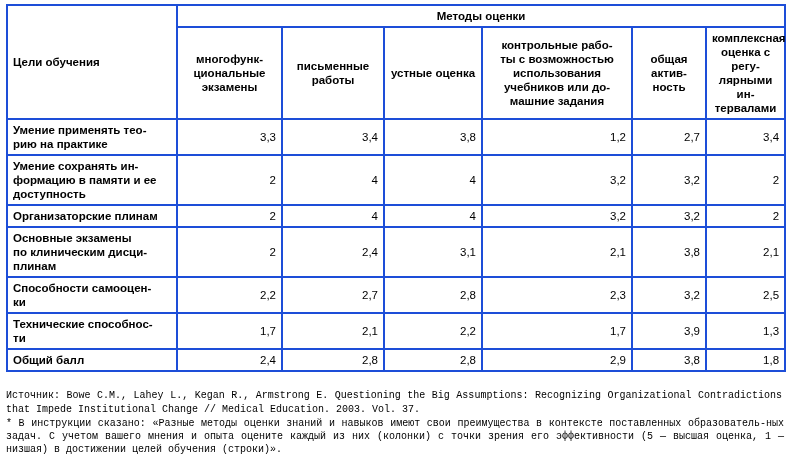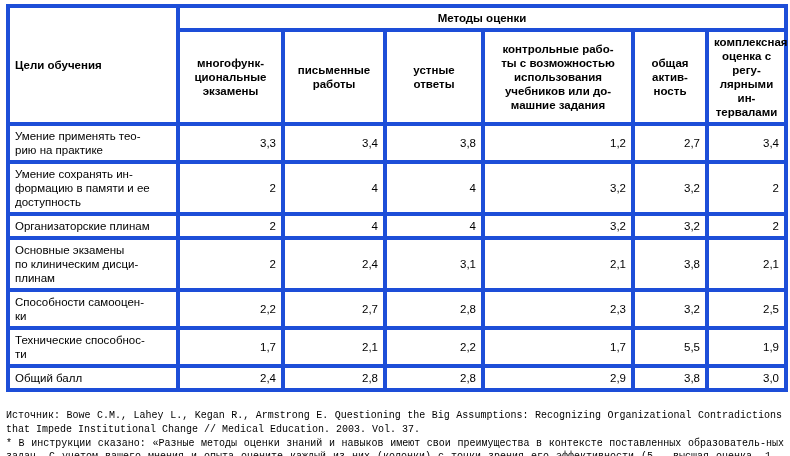--- a/index.html
+++ b/index.html
@@ -21,21 +21,21 @@
     box-sizing: border-box;
     padding: 4px 6px 0 6px;
   }
   table.grid {
     border-collapse: collapse;
     width: 778px;
     table-layout: fixed;
     font-family: "Liberation Sans", sans-serif;
   }
   table.grid td, table.grid th {
-    border: 4px solid #1d4ed8;
+    border: 2px solid #1d4ed8;
     padding: 3px 5px;
     vertical-align: middle;
     font-size: 11.5px;
     line-height: 1.22;
   }
   .hdr-main {
     font-weight: bold;
     text-align: left;
     font-size: 12.5px;
     padding: 6px 6px;
@@ -52,20 +52,21 @@
     text-align: center;
     font-size: 11.5px;
     padding: 5px 4px;
     line-height: 1.25;
   }
   .row-label {
     text-align: left;
     font-size: 11.5px;
     line-height: 1.3;
     padding: 4px 6px;
+    font-weight: bold;
   }
   .cell-val {
     text-align: right;
     font-size: 11.5px;
   }
   .notes {
     margin-top: 17px;
     font-family: Liberation Mono, monospace;
     font-size: 10px;
     line-height: 1.32;
@@ -102,21 +103,21 @@
         <col class="c6">
     </colgroup>
     <thead>
       <tr>
         <th class="hdr-main" rowspan="2">Цели обучения</th>
         <th class="hdr-span" colspan="6">Методы оценки</th>
       </tr>
       <tr>
         <th class="hdr-sub">многофунк-<br>циональные<br>экзамены</th>
         <th class="hdr-sub">письменные<br>работы</th>
-        <th class="hdr-sub">устные ответы</th>
+        <th class="hdr-sub">устные оценка</th>
         <th class="hdr-sub">контрольные рабо-<br>ты с возможностью<br>использования<br>учебников или до-<br>машние задания</th>
         <th class="hdr-sub">общая<br>актив-<br>ность</th>
         <th class="hdr-sub">комплексная<br>оценка с регу-<br>лярными ин-<br>тервалами</th>
       </tr>
     </thead>
     <tbody>
       <tr>
         <td class="row-label">Умение применять тео-<br>рию на практике</td>
         <td class="cell-val">3,3</td>
         <td class="cell-val">3,4</td>
@@ -160,31 +161,31 @@
         <td class="cell-val">2,3</td>
         <td class="cell-val">3,2</td>
         <td class="cell-val">2,5</td>
       </tr>
       <tr>
         <td class="row-label">Технические способнос-<br>ти</td>
         <td class="cell-val">1,7</td>
         <td class="cell-val">2,1</td>
         <td class="cell-val">2,2</td>
         <td class="cell-val">1,7</td>
-        <td class="cell-val">5,5</td>
-        <td class="cell-val">1,9</td>
+        <td class="cell-val">3,9</td>
+        <td class="cell-val">1,3</td>
       </tr>
       <tr>
         <td class="row-label">Общий балл</td>
         <td class="cell-val">2,4</td>
         <td class="cell-val">2,8</td>
         <td class="cell-val">2,8</td>
         <td class="cell-val">2,9</td>
         <td class="cell-val">3,8</td>
-        <td class="cell-val">3,0</td>
+        <td class="cell-val">1,8</td>
       </tr>
     </tbody>
   </table>
 
   <div class="notes">
     <p class="src">Источник: Bowe C.M., Lahey L., Kegan R., Armstrong E. Questioning the Big Assumptions: Recognizing Organizational Contradictions that Impede Institutional Change // Medical Education. 2003. Vol. 37.</p>
     <p>* В инструкции сказано: «Разные методы оценки знаний и навыков имеют свои преимущества в контексте поставленных образователь-ных задач. С учетом вашего мнения и опыта оцените каждый из них (колонки) с точки зрения его эффективности (5 — высшая оценка, 1 — низшая) в достижении целей обучения (строки)».</p>
   </div>
 
 </div>

